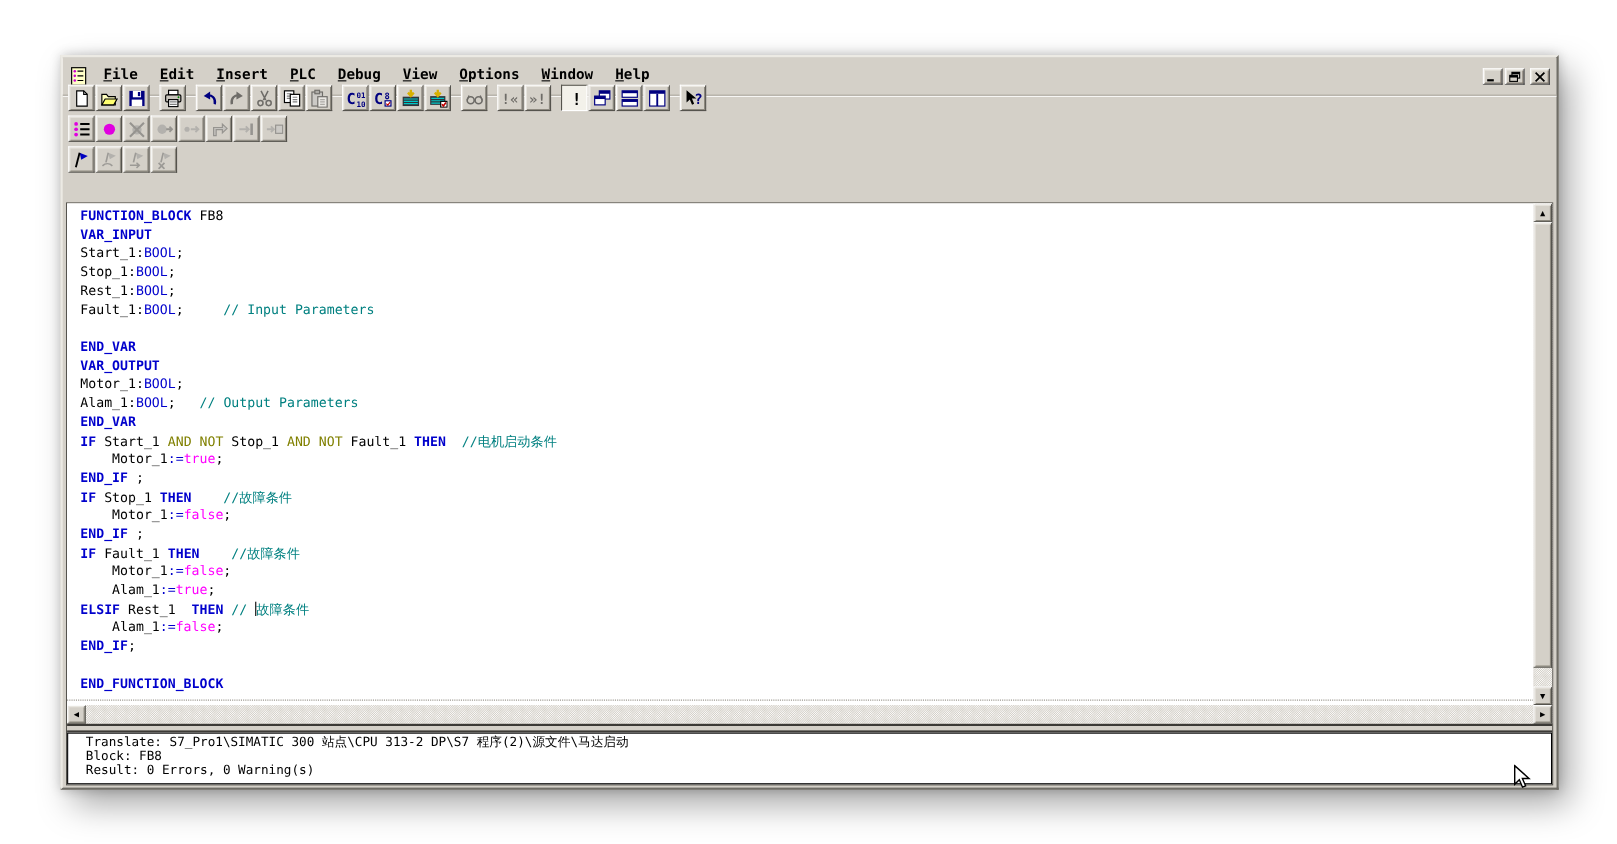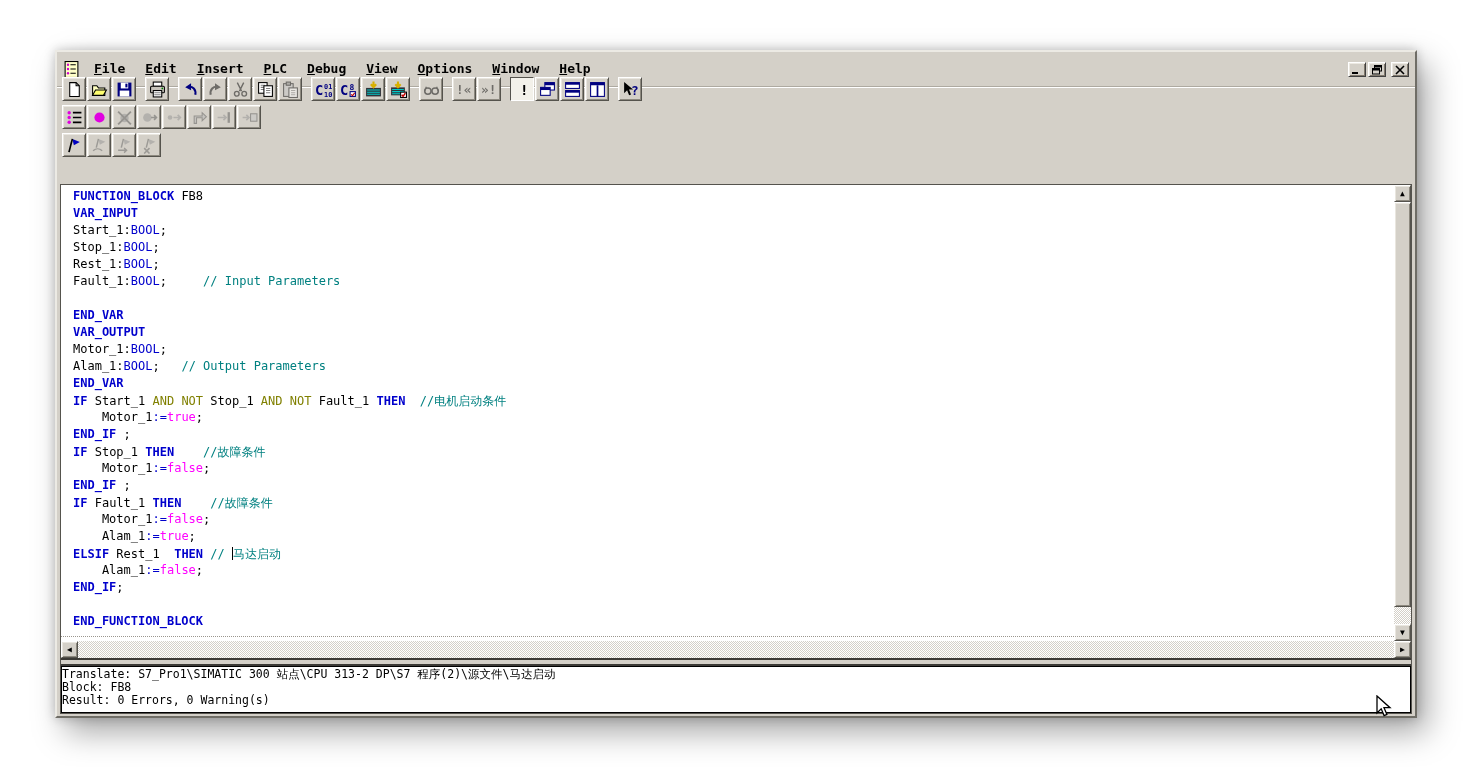--- a/index.html
+++ b/index.html
@@ -76,21 +76,21 @@
             display:flex; align-items:center; justify-content:center;
             font-size:8px; color:#000; }
   .vthumb { position:absolute; left:0; top:17px; width:17px; height:405px; background:#d4d0c8;
             border:1px solid; border-color:#ffffff #55534d #55534d #ffffff;
             box-shadow: inset 1px 1px 0 #e9e6df, inset -1px -1px 0 #8d897f; }
 
   
   .splitter { position:absolute; left:0; right:0; top:473px; height:8px; background:#d4d0c8;
               border-top:2px solid #3c3a36; border-bottom:2px solid #3c3a36; cursor:row-resize; }
   .output { position:absolute; left:0; right:0; top:481px; bottom:0; background:#fff;
-            border:1px solid #000; padding:1px 0; overflow:hidden; }
+            border:1px solid #000; padding:1px 16px; overflow:hidden; }
   .out-line { font:11.5px "DejaVu Sans Mono", monospace; line-height:13px; color:#000; white-space:pre; }
 
   
   .mouse { position:absolute; left:1371px; top:695px; width:22px; height:24px; pointer-events:none; }
 </style>
 </head>
 <body>
 
 <div class="stage">
   <div class="window">
@@ -449,21 +449,21 @@
             <div class="code-line"><span class="tk-k">END_VAR</span></div>
             <div class="code-line"><span class="tk-k">IF</span><span class="tk-p"> Start_1 </span><span class="tk-o">AND NOT</span><span class="tk-p"> Stop_1 </span><span class="tk-o">AND NOT</span><span class="tk-p"> Fault_1 </span><span class="tk-k">THEN</span><span class="tk-p">  </span><span class="tk-c">//电机启动条件</span></div>
             <div class="code-line"><span class="tk-p">    Motor_1</span><span class="tk-a">:=</span><span class="tk-v">true</span><span class="tk-p">;</span></div>
             <div class="code-line"><span class="tk-k">END_IF</span><span class="tk-p"> ;</span></div>
             <div class="code-line"><span class="tk-k">IF</span><span class="tk-p"> Stop_1 </span><span class="tk-k">THEN</span><span class="tk-p">    </span><span class="tk-c">//故障条件</span></div>
             <div class="code-line"><span class="tk-p">    Motor_1</span><span class="tk-a">:=</span><span class="tk-v">false</span><span class="tk-p">;</span></div>
             <div class="code-line"><span class="tk-k">END_IF</span><span class="tk-p"> ;</span></div>
             <div class="code-line"><span class="tk-k">IF</span><span class="tk-p"> Fault_1 </span><span class="tk-k">THEN</span><span class="tk-p">    </span><span class="tk-c">//故障条件</span></div>
             <div class="code-line"><span class="tk-p">    Motor_1</span><span class="tk-a">:=</span><span class="tk-v">false</span><span class="tk-p">;</span></div>
             <div class="code-line"><span class="tk-p">    Alam_1</span><span class="tk-a">:=</span><span class="tk-v">true</span><span class="tk-p">;</span></div>
-            <div class="code-line"><span class="tk-k">ELSIF</span><span class="tk-p"> Rest_1  </span><span class="tk-k">THEN</span><span class="tk-p"> </span><span class="tk-c">// </span><span class="caret"></span><span class="tk-c">马达启动</span></div>
+            <div class="code-line"><span class="tk-k">ELSIF</span><span class="tk-p"> Rest_1  </span><span class="tk-k">THEN</span><span class="tk-p"> </span><span class="tk-c">// </span><span class="caret"></span><span class="tk-c">故障条件</span></div>
             <div class="code-line"><span class="tk-p">    Alam_1</span><span class="tk-a">:=</span><span class="tk-v">false</span><span class="tk-p">;</span></div>
             <div class="code-line"><span class="tk-k">END_IF</span><span class="tk-p">;</span></div>
             <div class="code-line">&nbsp;</div>
             <div class="code-line"><span class="tk-k">END_FUNCTION_BLOCK</span></div>
           </div>
         <div class="pagebreak"></div>
 
         <div class="vscroll hatch">
           <div class="sb-btn" style="top:0; left:0;">▲</div>
           <div class="vthumb"></div>

